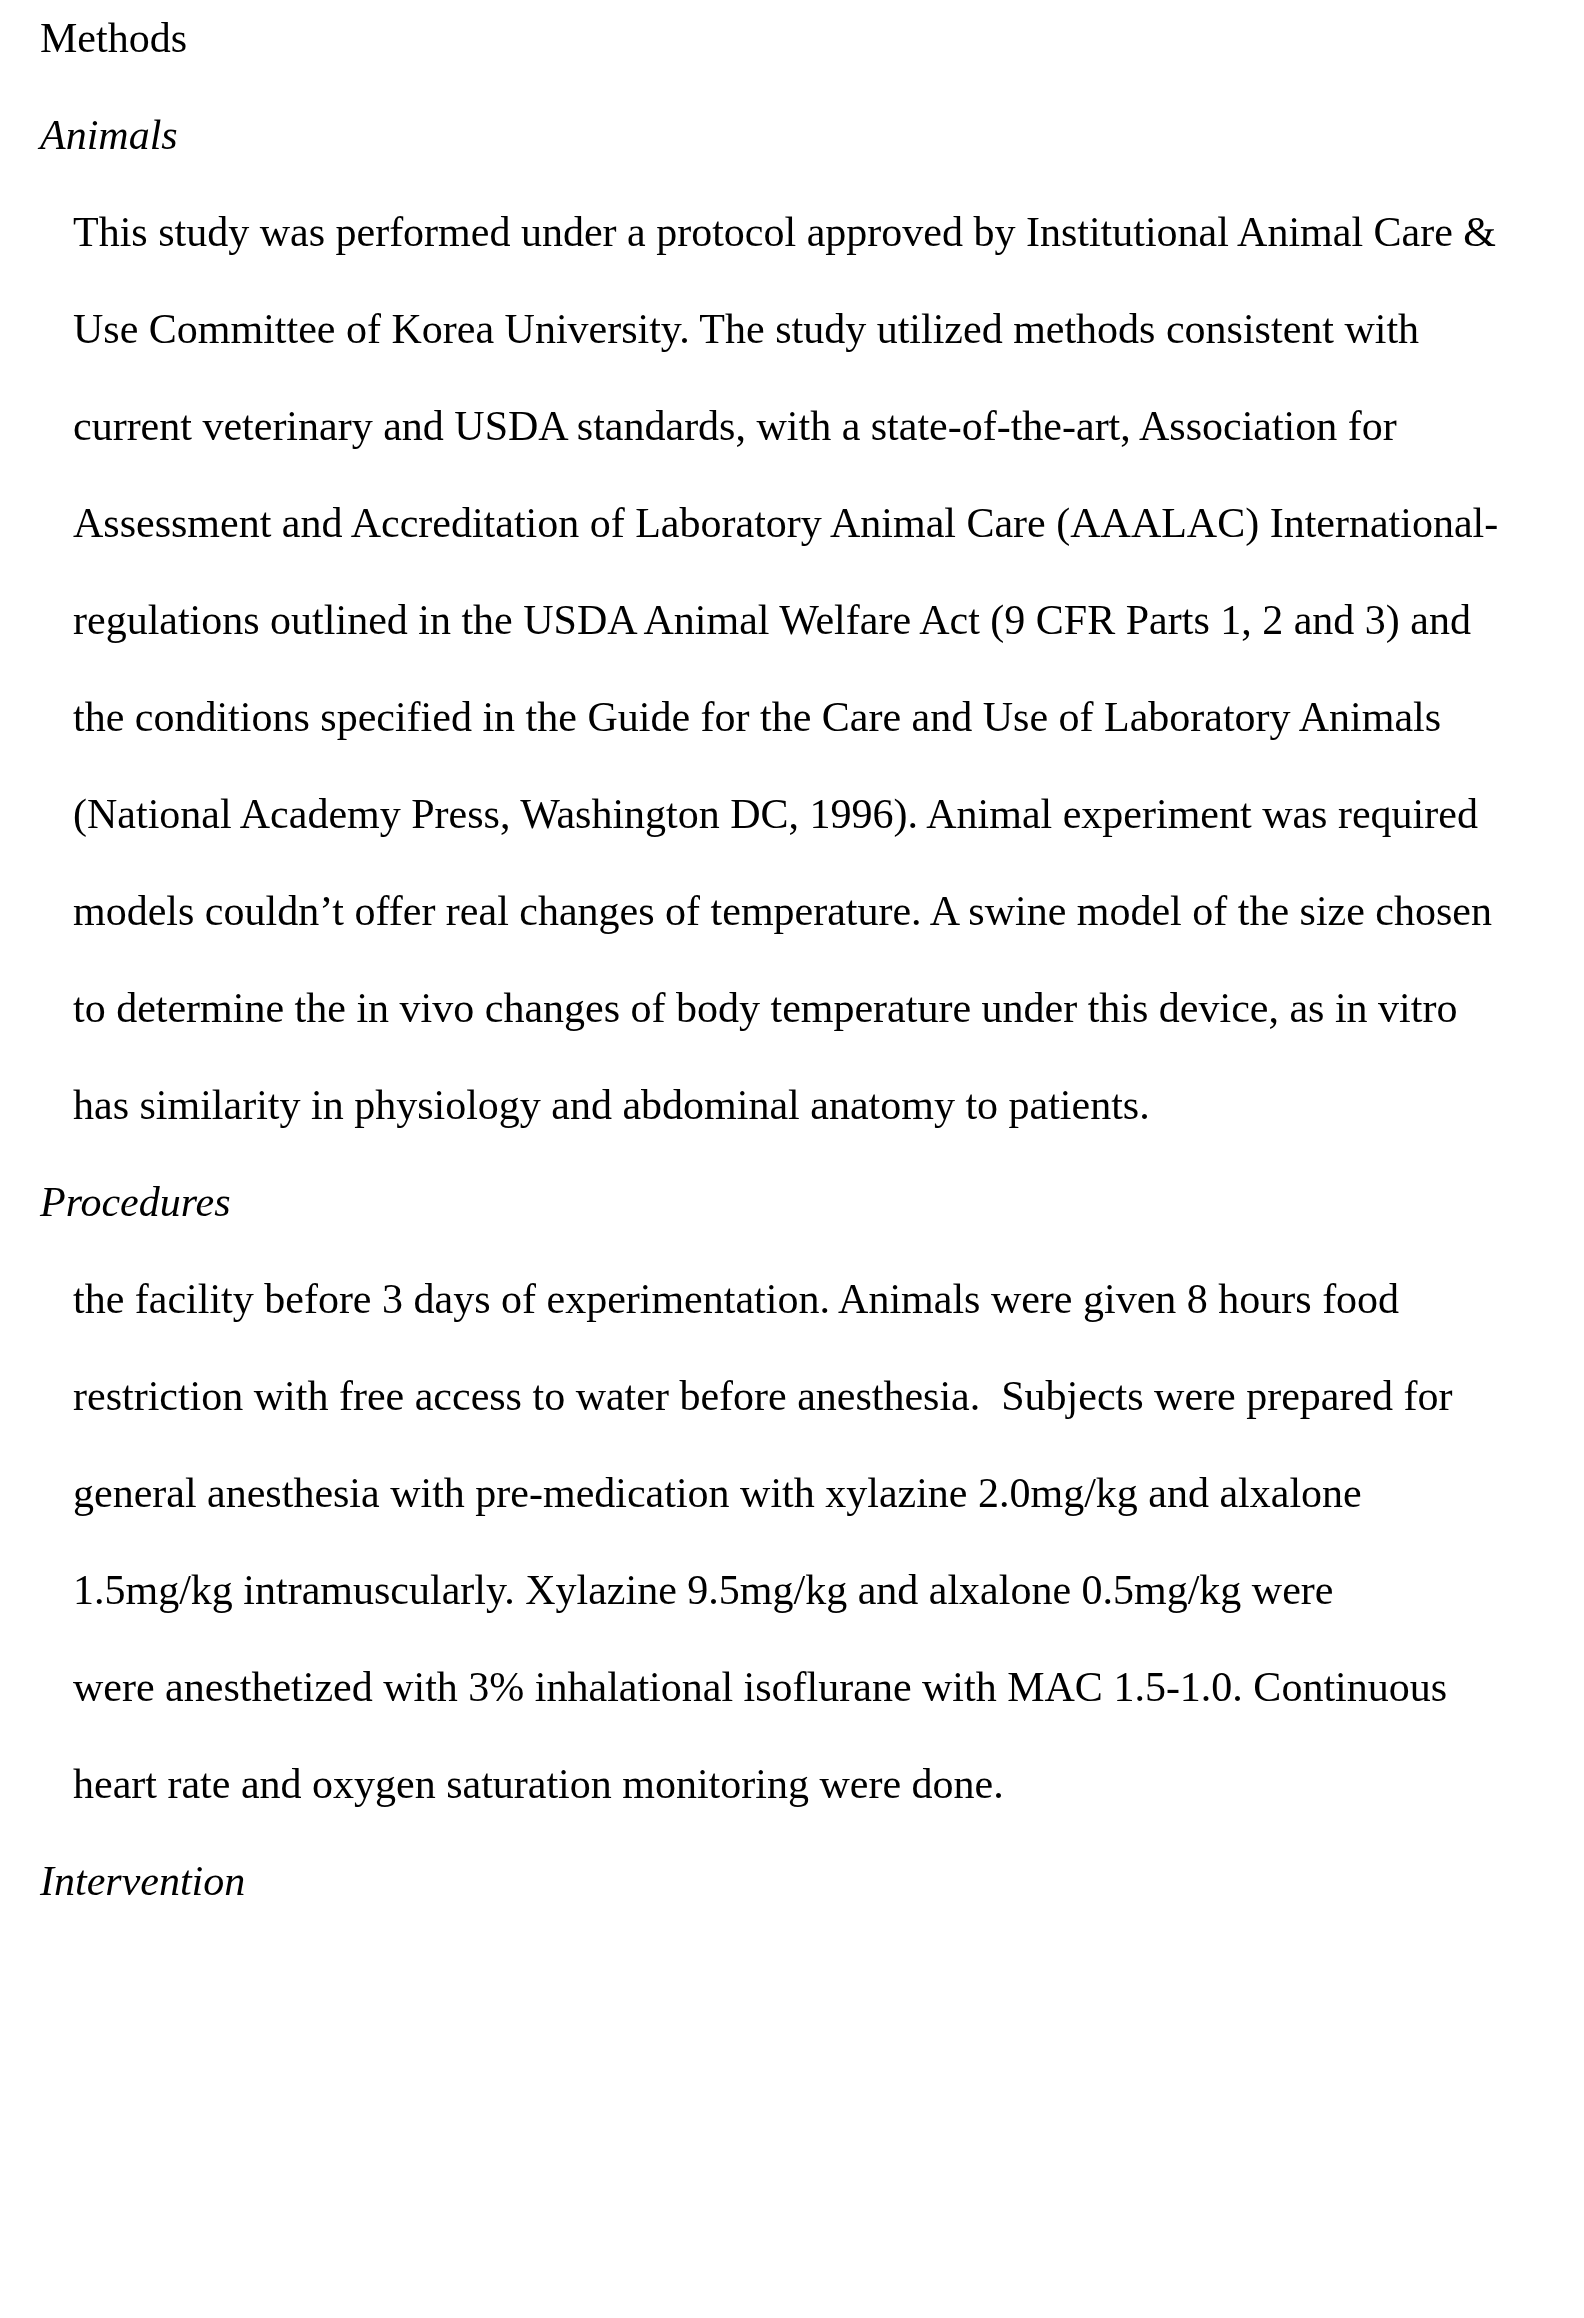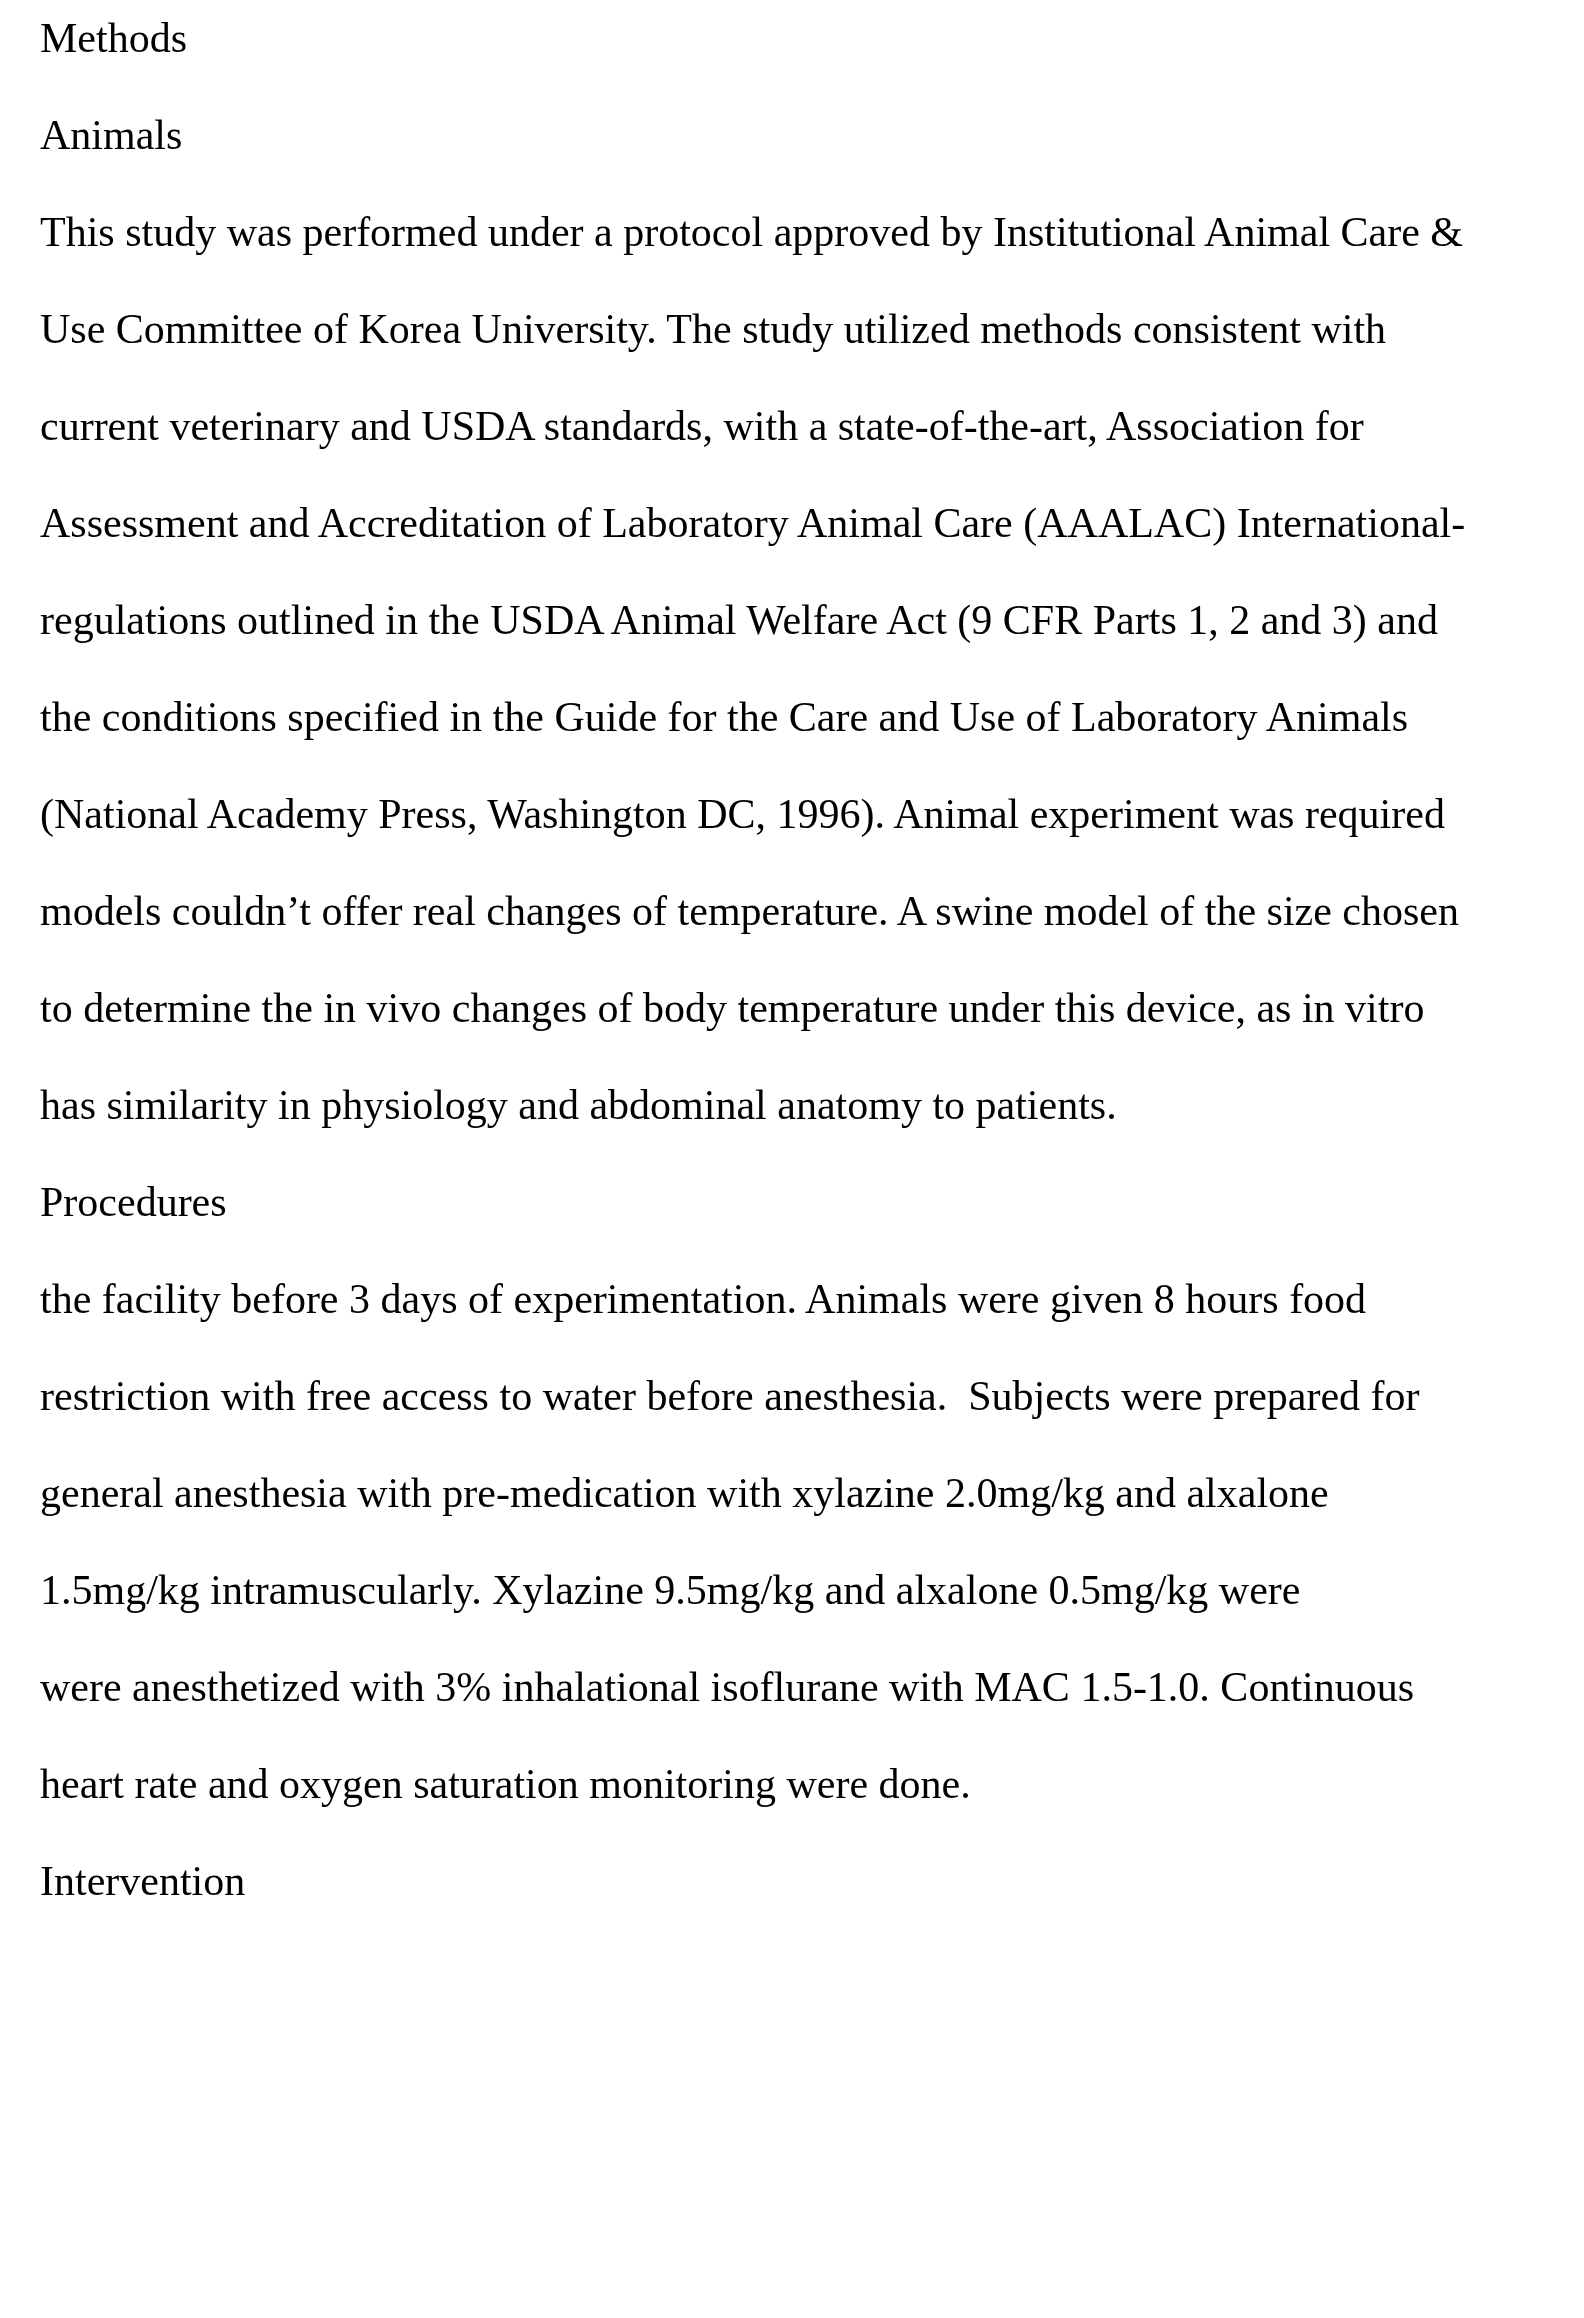--- a/index.html
+++ b/index.html
@@ -15,23 +15,24 @@
     padding: 0 32px 0 40px;
     color: #000000;
     font-family: "Liberation Serif", "DejaVu Serif", serif;
     font-size: 42px;
   }
   .page h1, .page h2, .page section { margin: 0; padding: 0; font-size: inherit; font-weight: normal; }
   .line {
     height: 97px;
     line-height: 97px;
     white-space: pre;
+    margin-left: 33px;
   }
   .bold { font-weight: bold; }
-  .italic { }
+  .italic { font-style: italic; }
 </style>
 </head>
 <body style="background: rgb(255, 255, 255);">
 
 <main class="page" style="color: rgb(0, 0, 0);">
   <h1 class="line bold">Methods</h1>
   <h2 class="line italic">Animals</h2>
   <section>
       <div class="line">This study was performed under a protocol approved by Institutional Animal Care &amp;</div>
       <div class="line">Use Committee of Korea University. The study utilized methods consistent with</div>

